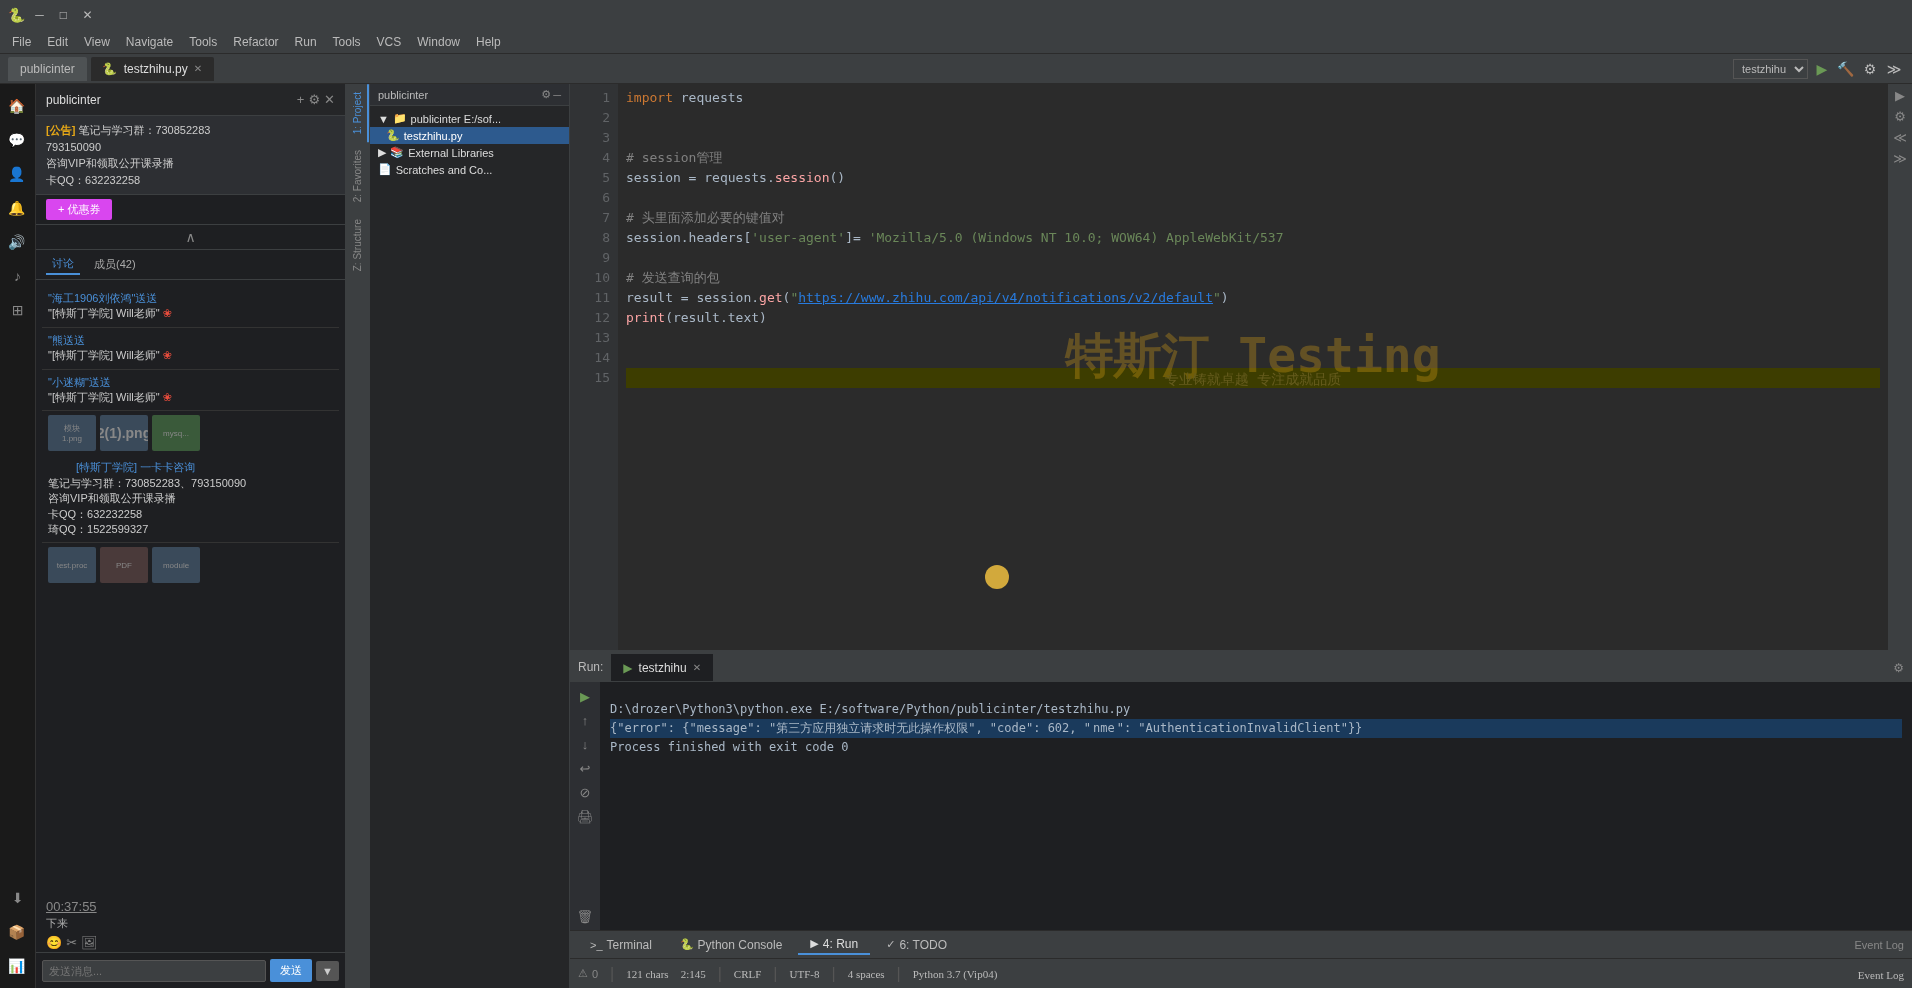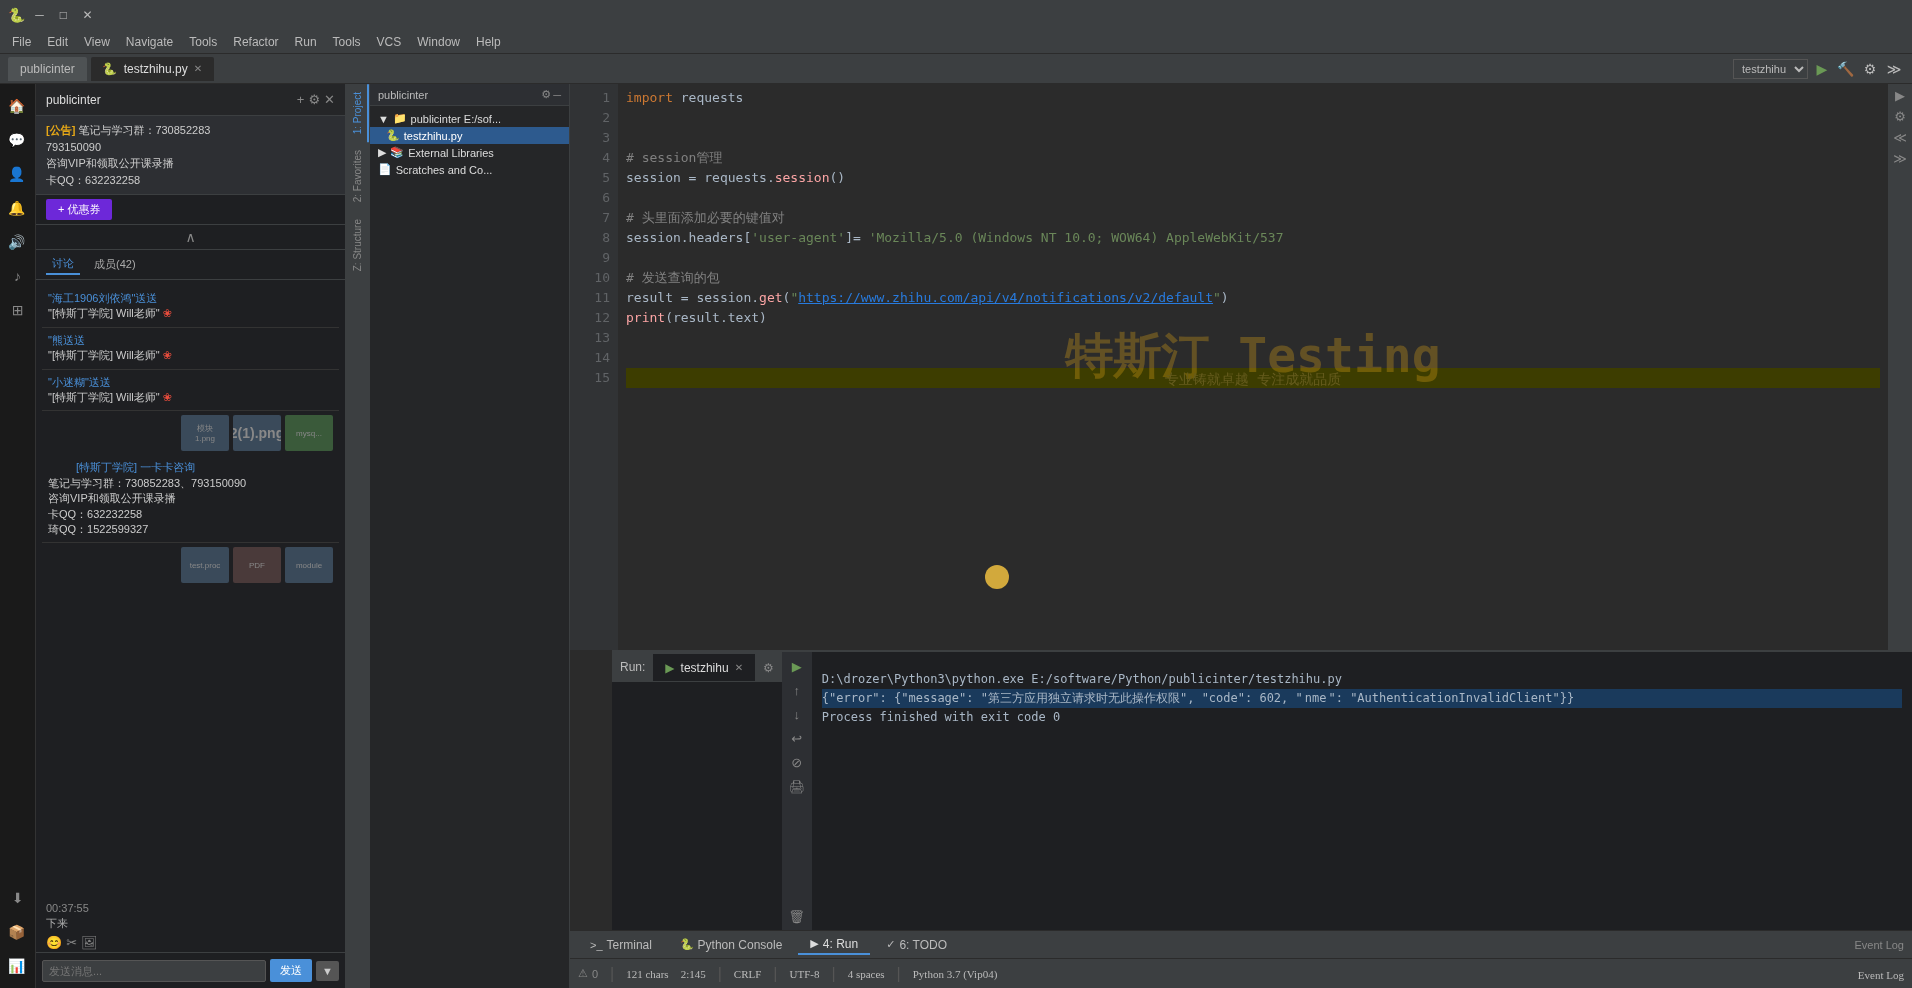--- a/index.html
+++ b/index.html
@@ -159,21 +159,21 @@
     }
     .chat-send-btn {
       background: #4a90d9;
       color: white;
       border: none;
       padding: 4px 10px;
       font-size: 11px;
       cursor: pointer;
       border-radius: 2px;
     }
-    .chat-timer { font-size: 11px; color: #888; padding: 2px 10px; }
+    .chat-timer { font-size: 13px; color: #888; padding: 2px 10px; text-decoration: underline; }
 
     
     .project-panel {
       width: 200px;
       background: #252628;
       border-right: 1px solid #3c3f41;
       display: flex;
       flex-direction: column;
       flex-shrink: 0;
       position: relative;
@@ -288,22 +288,22 @@
       color: #c0a060;
       margin-top: 4px;
     }
 
     
     .run-panel {
       height: 280px;
       background: #1e1f22;
       border-top: 2px solid #3c3f41;
       display: flex;
-      flex-shrink: 0;
-      margin-left: 42px;
+      flex-direction: column;
+      flex-shrink: 0;
     }
     .run-panel-header {
       height: 30px;
       background: #3c3f41;
       display: flex;
       align-items: center;
       padding: 0 8px;
       gap: 8px;
       flex-shrink: 0;
     }
@@ -457,21 +457,20 @@
       cursor: pointer;
       background: none;
       border: none;
     }
 
     
     .thumb-row {
       display: flex;
       gap: 4px;
       padding: 4px 6px;
-      justify-content: flex-end;
     }
     .thumb {
       width: 48px;
       height: 36px;
       background: #444;
       border-radius: 2px;
       font-size: 9px;
       color: #888;
       display: flex;
       align-items: center;
@@ -571,21 +570,21 @@
         </div>
       </div>
     </div>
 
     <div class="chat-notice">
       <span style="color:#e6a817; font-weight:bold;">[公告]</span>
       笔记与学习群：730852283<br>793150090<br>咨询VIP和领取公开课录播<br>卡QQ：632232258
     </div>
 
     <div style="padding:4px 10px; border-bottom:1px solid #3c3f41;">
-      <button style="background:#6d28d9; color:white; border:none; padding:3px 12px; font-size:11px; cursor:pointer; border-radius:2px;">+ 优惠券</button>
+      <button style="background:#d946ef; color:white; border:none; padding:3px 12px; font-size:11px; cursor:pointer; border-radius:2px;">+ 优惠券</button>
     </div>
 
     <div style="display:flex; flex-direction:column; align-items:center; padding:4px; border-bottom:1px solid #3c3f41;">
       <button style="background:transparent; border:none; color:#888; font-size:14px; cursor:pointer;">∧</button>
     </div>
 
     <div class="chat-divider">
       <button class="chat-nav-btn active">讨论</button>
       <button class="chat-nav-btn">成员(42)</button>
     </div>

